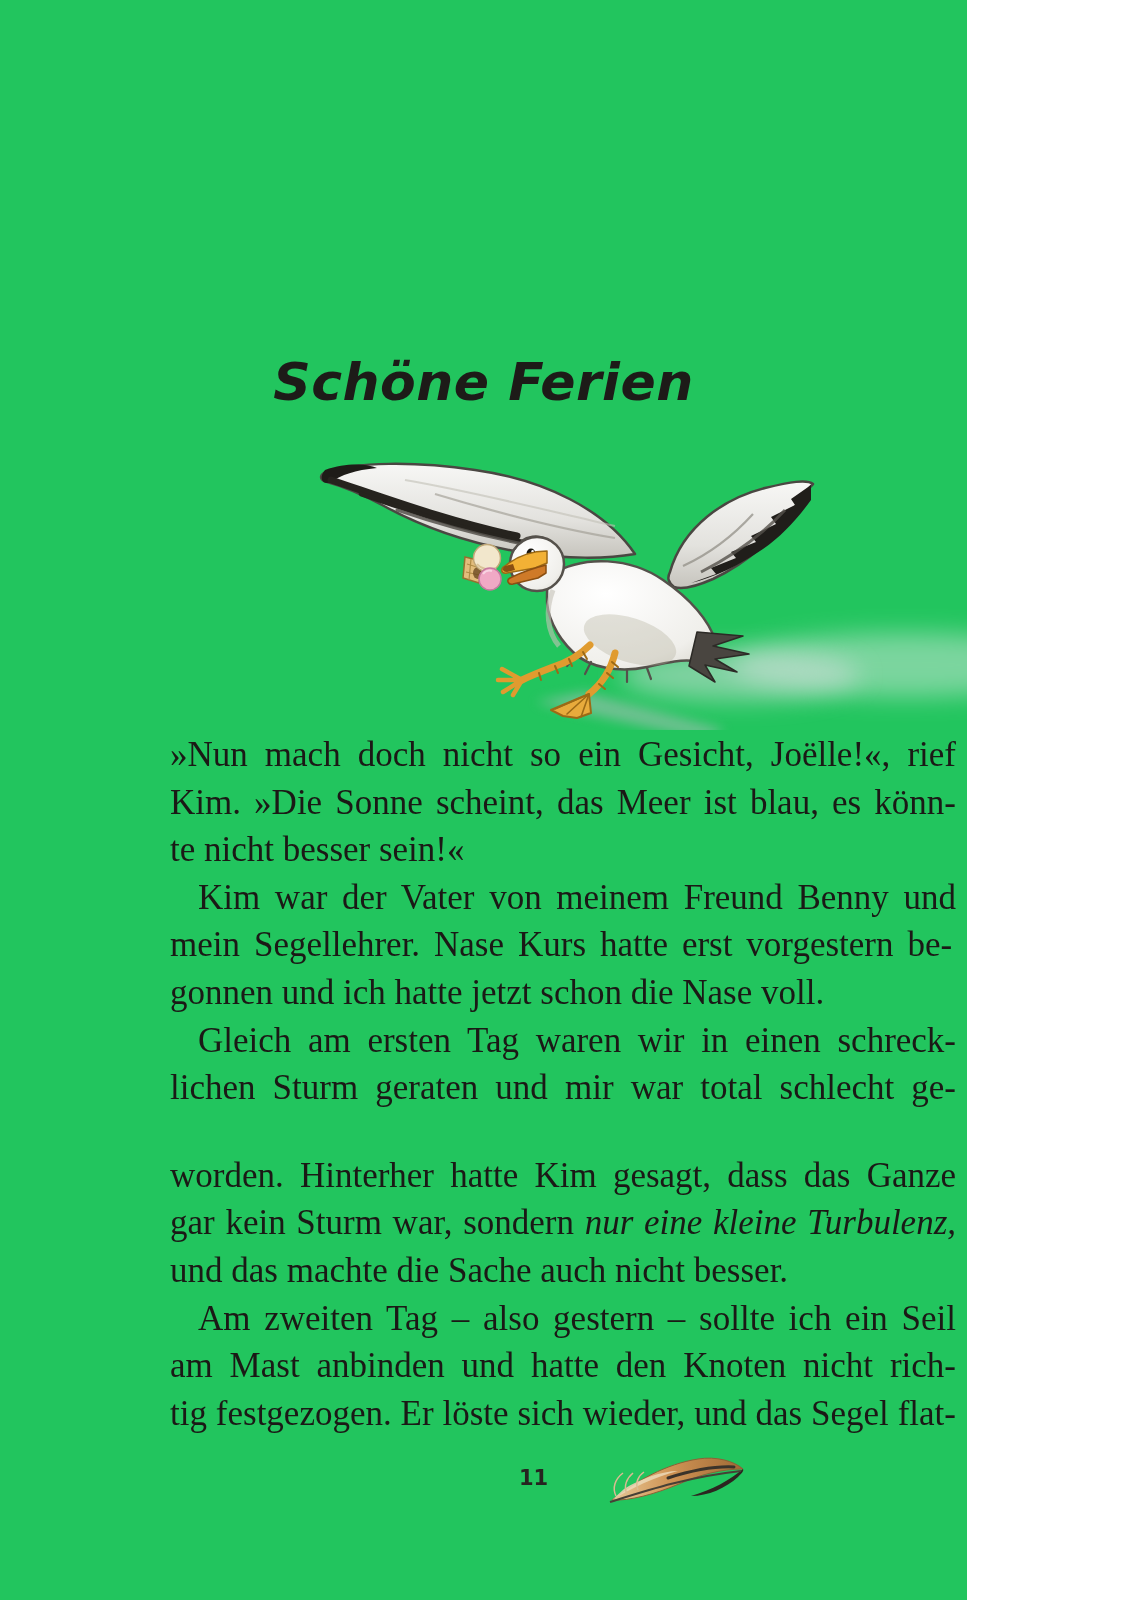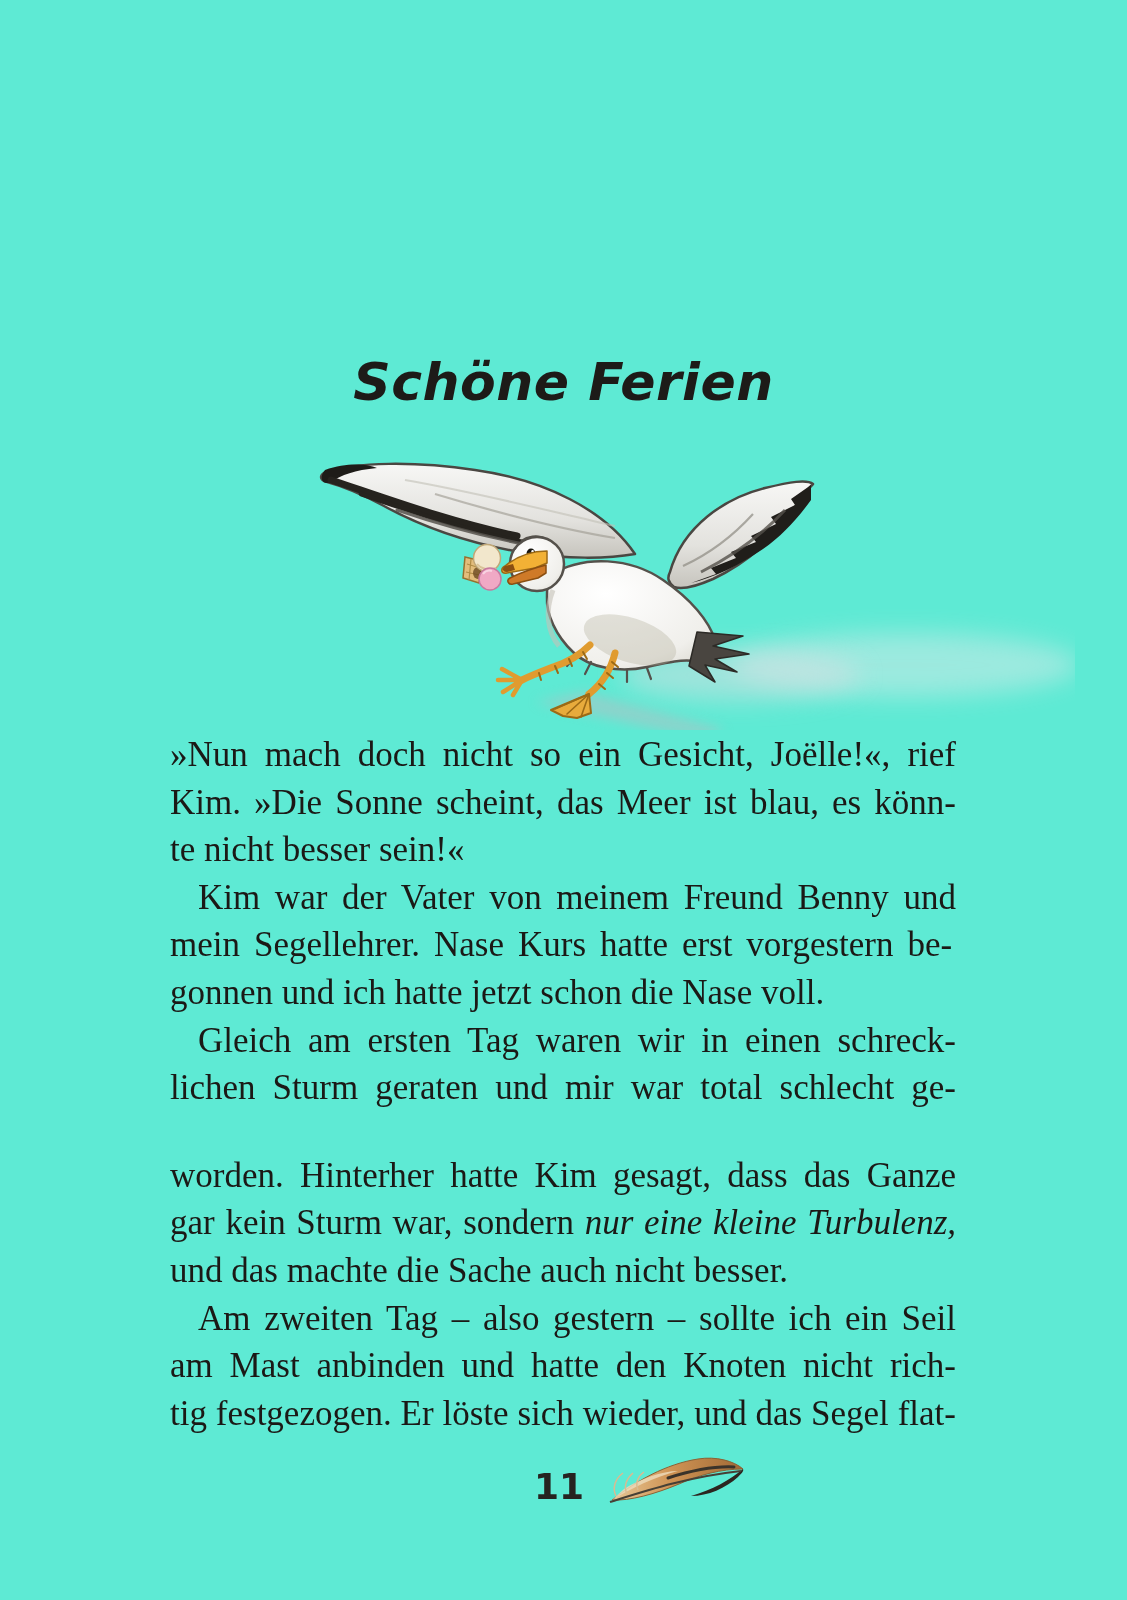--- a/index.html
+++ b/index.html
@@ -1,36 +1,36 @@
 <!DOCTYPE html>
 <html><head>
 <meta charset="utf-8">
 <style>
   html,body{margin:0;padding:0;background:#ffffff;}
   .page{
-    position:relative;width:1127px;height:1600px;background:#5eead4;
+    position:relative;width:967px;height:1600px;background:#22c55e;
     font-family:"Liberation Serif",serif;color:#1b1916;overflow:hidden;
   }
   .title{
     position:absolute;left:0;top:352px;width:100%;margin:0;
     text-align:center;
     font-family:"DejaVu Sans",sans-serif;font-weight:bold;font-style:italic;
     font-size:52px;letter-spacing:0.5px;color:#1d1b18;
   }
   .seagull{position:absolute;left:285px;top:440px;width:790px;height:290px;}
   .bodytext{position:absolute;left:170px;top:731px;width:786px;}
   .line{
     margin:0;font-size:35px;line-height:47.6px;white-space:nowrap;
     color:#1b1916;
   }
   .indent{padding-left:28px;}
   .it{font-style:italic;}
   .pagenum{
-    position:absolute;left:519px;top:1466px;width:80px;text-align:center;
-    font-family:"DejaVu Sans",sans-serif;font-weight:bold;font-size:36px;color:#262420;
+    position:absolute;left:519px;top:1466px;width:80px;text-align:left;
+    font-family:"DejaVu Sans",sans-serif;font-weight:bold;font-size:21px;color:#262420;
   }
   .feather{position:absolute;left:602px;top:1446px;width:150px;height:66px;}
 </style>
 </head>
 <body>
 
 <div class="page">
 
   <h1 class="title">Schöne Ferien</h1>
 

